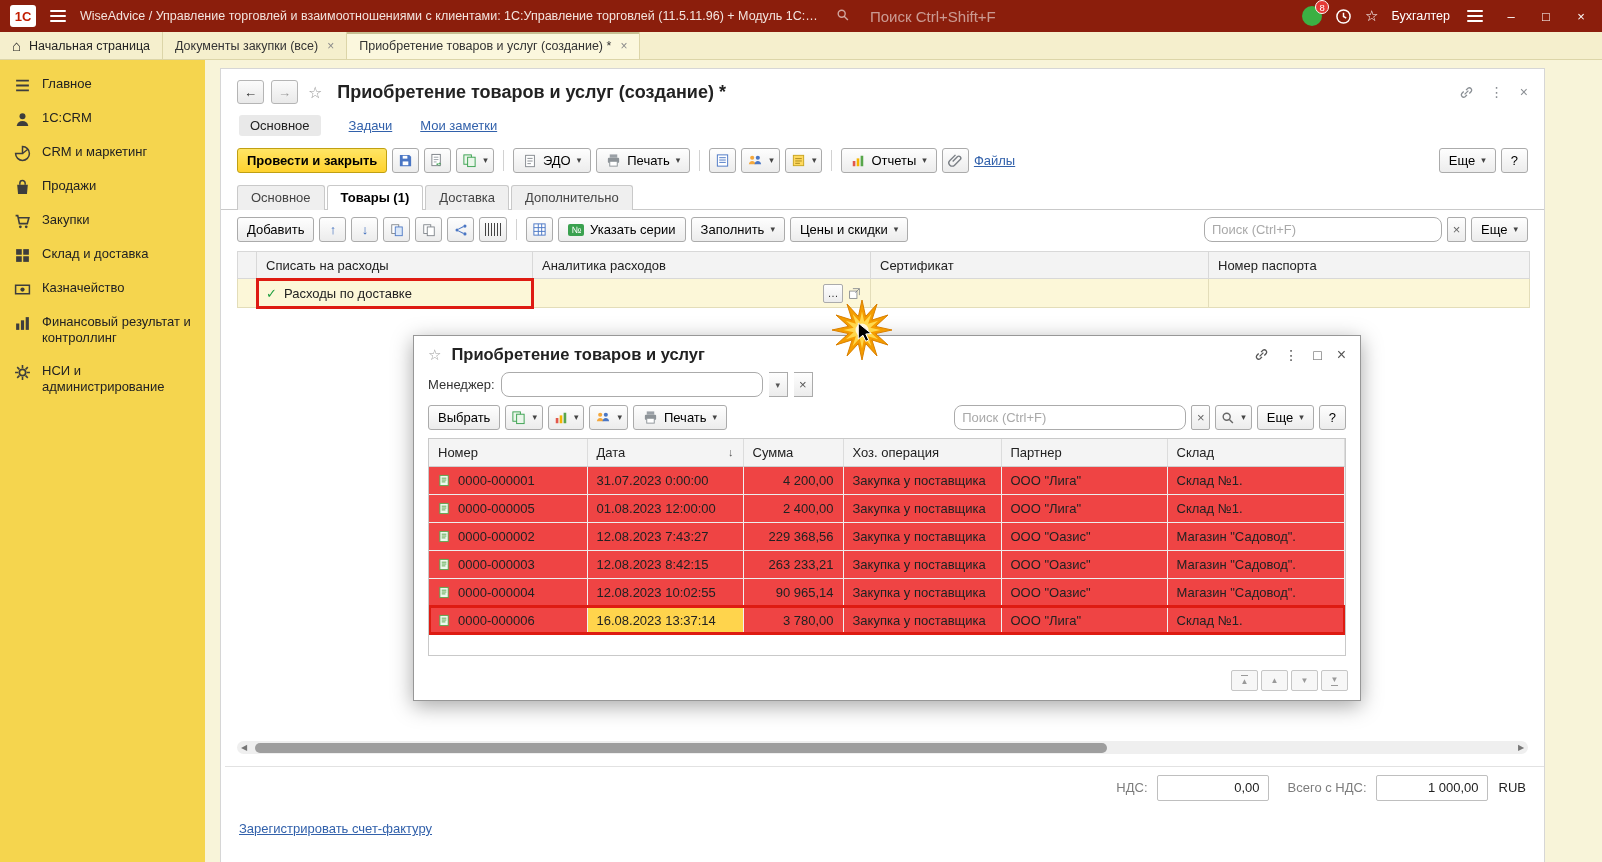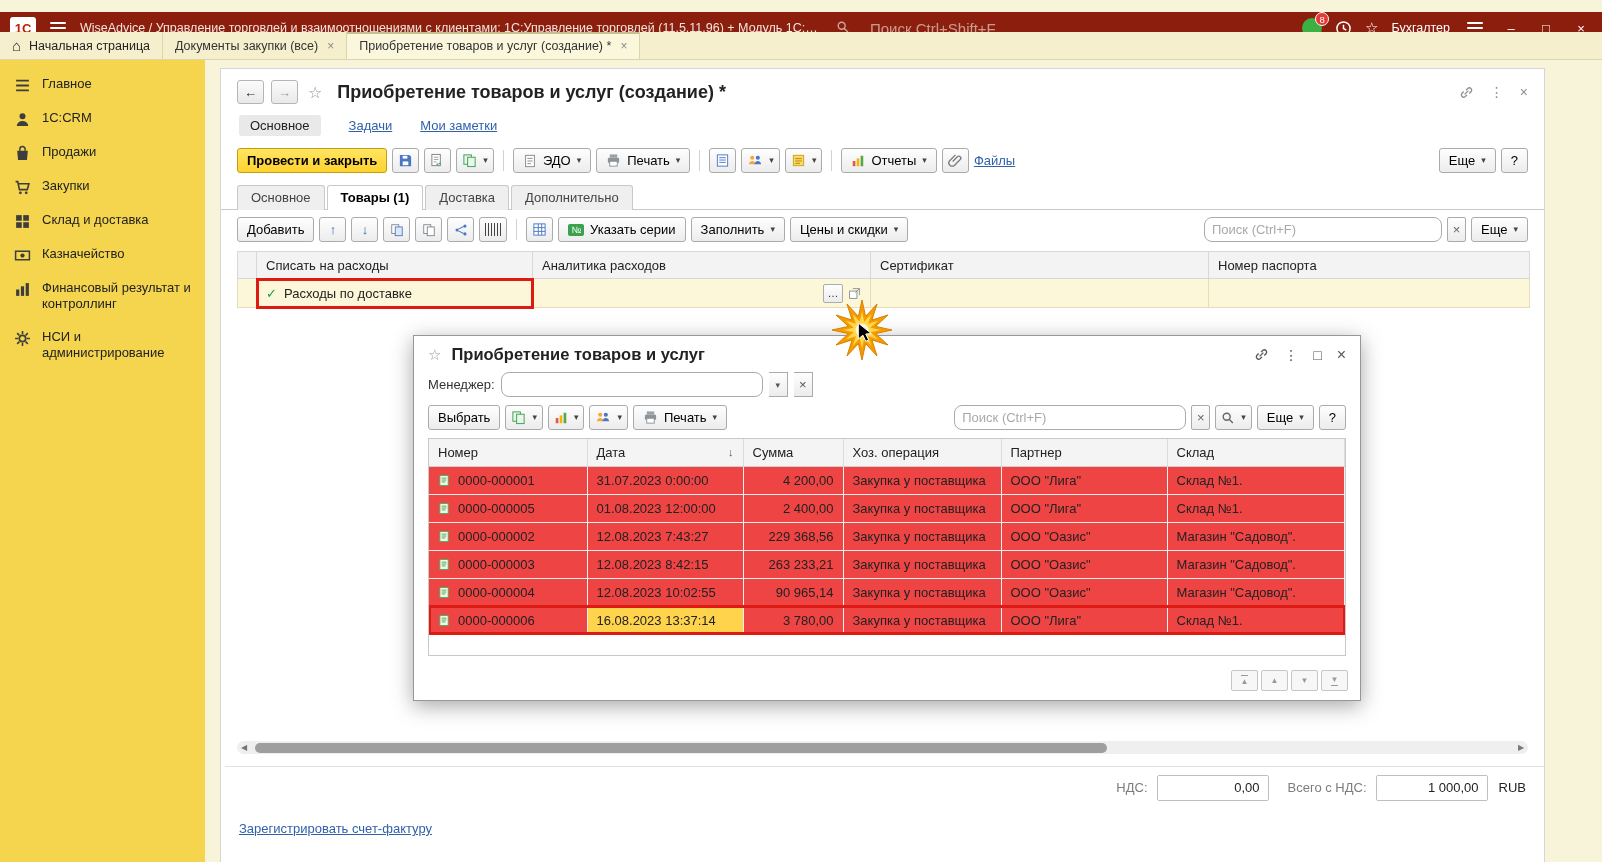--- a/index.html
+++ b/index.html
@@ -1,21 +1,21 @@
 <!DOCTYPE html>
 <html><head>
 <meta charset="utf-8">
 <style>
   *{margin:0;padding:0;box-sizing:border-box}
   html,body{width:1602px;height:862px;overflow:hidden}
   body{font-family:"Liberation Sans","DejaVu Sans",sans-serif;font-size:13px;color:#222;background:#f8f4d9}
   .app{position:relative;width:1602px;height:862px}
 
   
-  .titlebar{position:absolute;top:12px;left:0;right:0;height:32px;background:#8b1e0c;display:flex;align-items:center;gap:10px;padding:0 10px;color:#fff}
+  .titlebar{position:absolute;top:0;left:0;right:0;height:32px;background:#8b1e0c;display:flex;align-items:center;gap:10px;padding:0 10px;color:#fff}
   .tb-logo{width:26px;height:22px;background:#fff;color:#c21d00;font-weight:bold;font-size:13px;border-radius:3px;display:flex;align-items:center;justify-content:center}
   .tb-menu{display:flex;flex-direction:column;gap:3px;cursor:pointer;padding:4px}
   .tb-menu i{display:block;width:16px;height:2px;background:#fff;border-radius:1px}
   .tb-title{font-size:12.5px;color:#f3e4de;white-space:nowrap;overflow:hidden;text-overflow:ellipsis;max-width:740px}
   .tb-search{display:flex;align-items:flex-start;gap:20px;color:rgba(255,255,255,.55);font-size:15px;margin-left:6px;cursor:text}
   .tb-right{margin-left:auto;display:flex;align-items:center;gap:13px}
   .notif{width:20px;height:20px;border-radius:50%;background:#3cb043;position:relative;cursor:pointer}
   .nbadge{position:absolute;top:-6px;right:-7px;min-width:14px;height:14px;border-radius:7px;background:#e53935;color:#fff;font-size:9.5px;display:flex;align-items:center;justify-content:center;padding:0 3px;border:1px solid #fff}
   .tbstar{font-size:15px;cursor:pointer}
   .tb-user{font-size:12.5px;cursor:pointer}
@@ -181,20 +181,27 @@
           <path d="M2 3.5h12M2 8h12M2 12.5h12" stroke="#3d3d3d" stroke-width="1.7"></path>
         </svg>
       <span>Главное</span>
     </div>
     <div class="side-item">
       <svg width="17" height="17" viewBox="0 0 16 16">
           <circle cx="8" cy="5" r="2.8" fill="#3d3d3d"></circle>
           <path d="M2.5 14c.5-3 2.7-4.6 5.5-4.6s5 1.6 5.5 4.6z" fill="#3d3d3d"></path>
         </svg>
       <span>1С:CRM</span>
+    </div>
+    <div class="side-item">
+      <svg width="17" height="17" viewBox="0 0 16 16">
+          <path d="M8 8V1.5A6.5 6.5 0 118 14.5 6.5 6.5 0 011.5 8z" fill="none" stroke="#3d3d3d" stroke-width="1.4"></path>
+          <path d="M8 8L13 4" stroke="#3d3d3d" stroke-width="1.4"></path>
+        </svg>
+      <span>CRM и маркетинг</span>
     </div>
     <div class="side-item">
       <svg width="17" height="17" viewBox="0 0 16 16">
           <path d="M3 5.5h10l-.8 8.5H3.8z" fill="#3d3d3d"></path>
           <path d="M5.5 5.5V4a2.5 2.5 0 015 0v1.5" fill="none" stroke="#3d3d3d" stroke-width="1.4"></path>
         </svg>
       <span>Продажи</span>
     </div>
     <div class="side-item">
       <svg width="17" height="17" viewBox="0 0 16 16">

